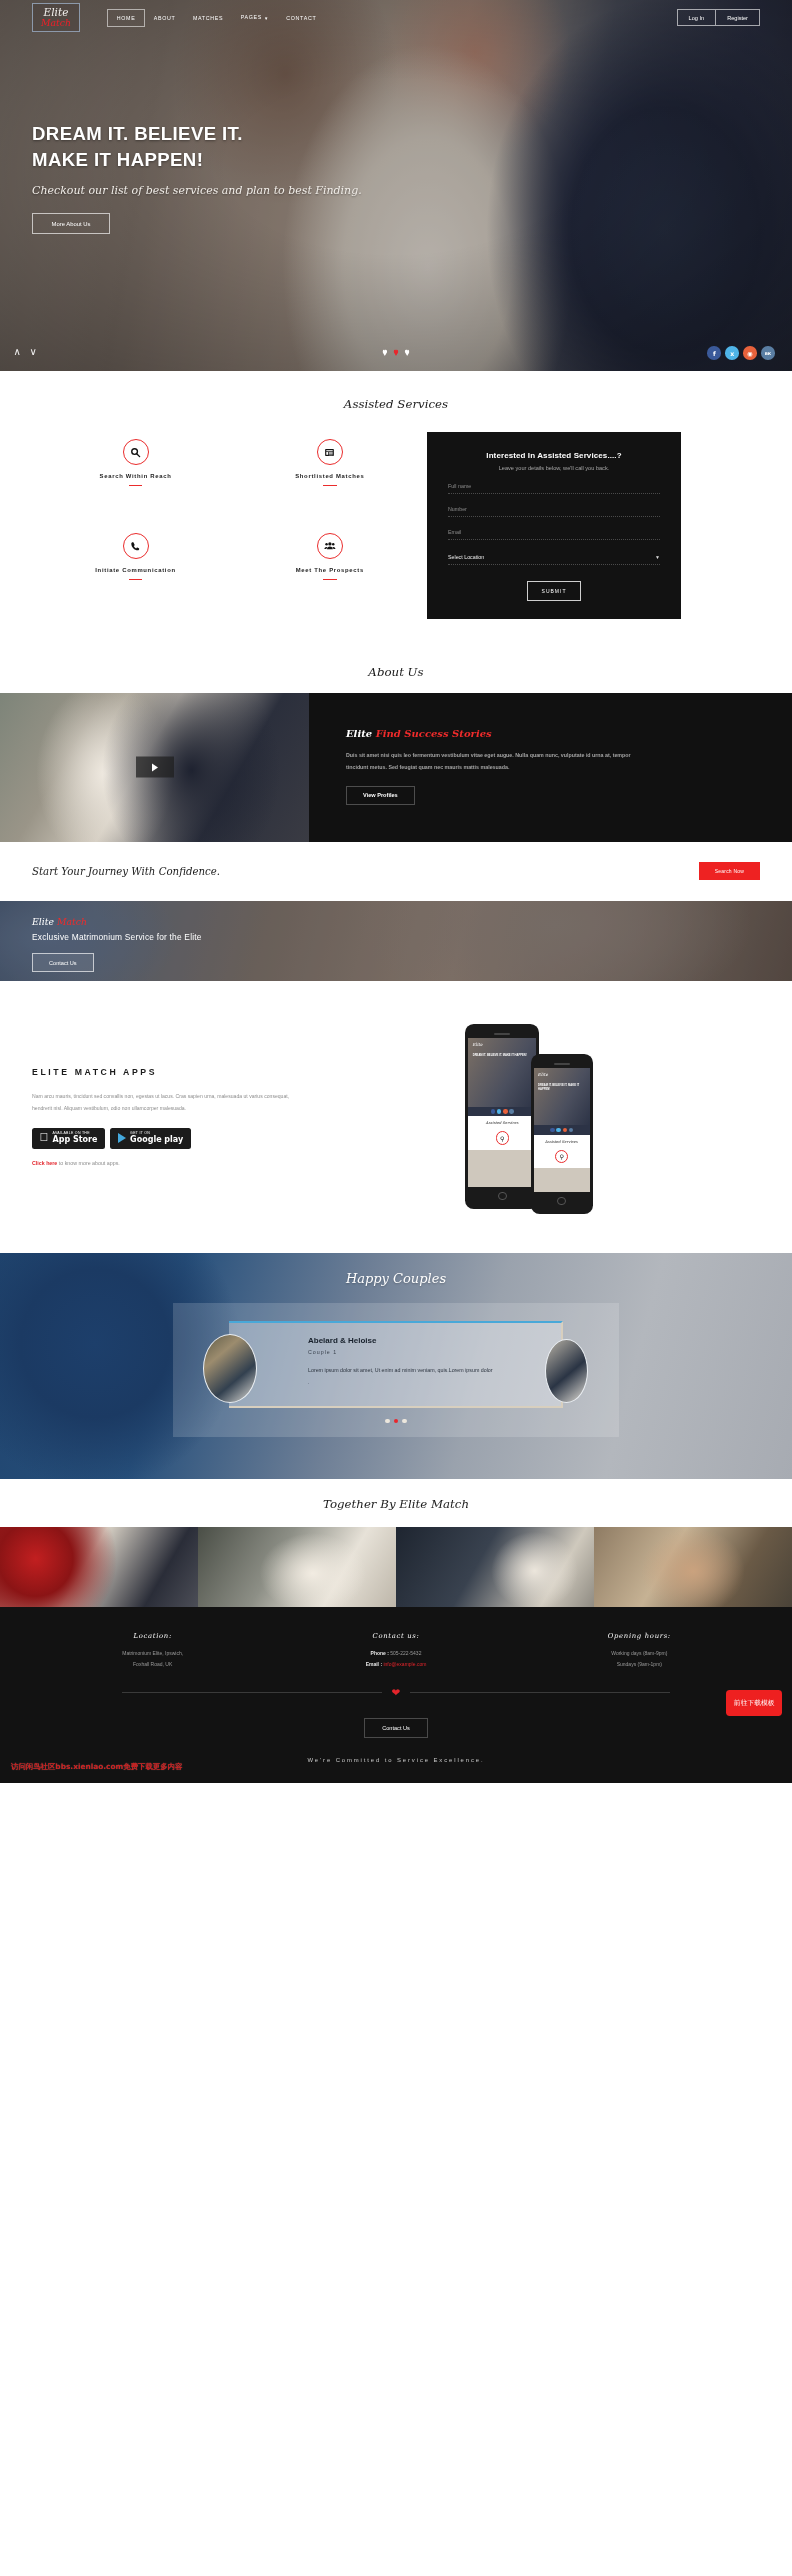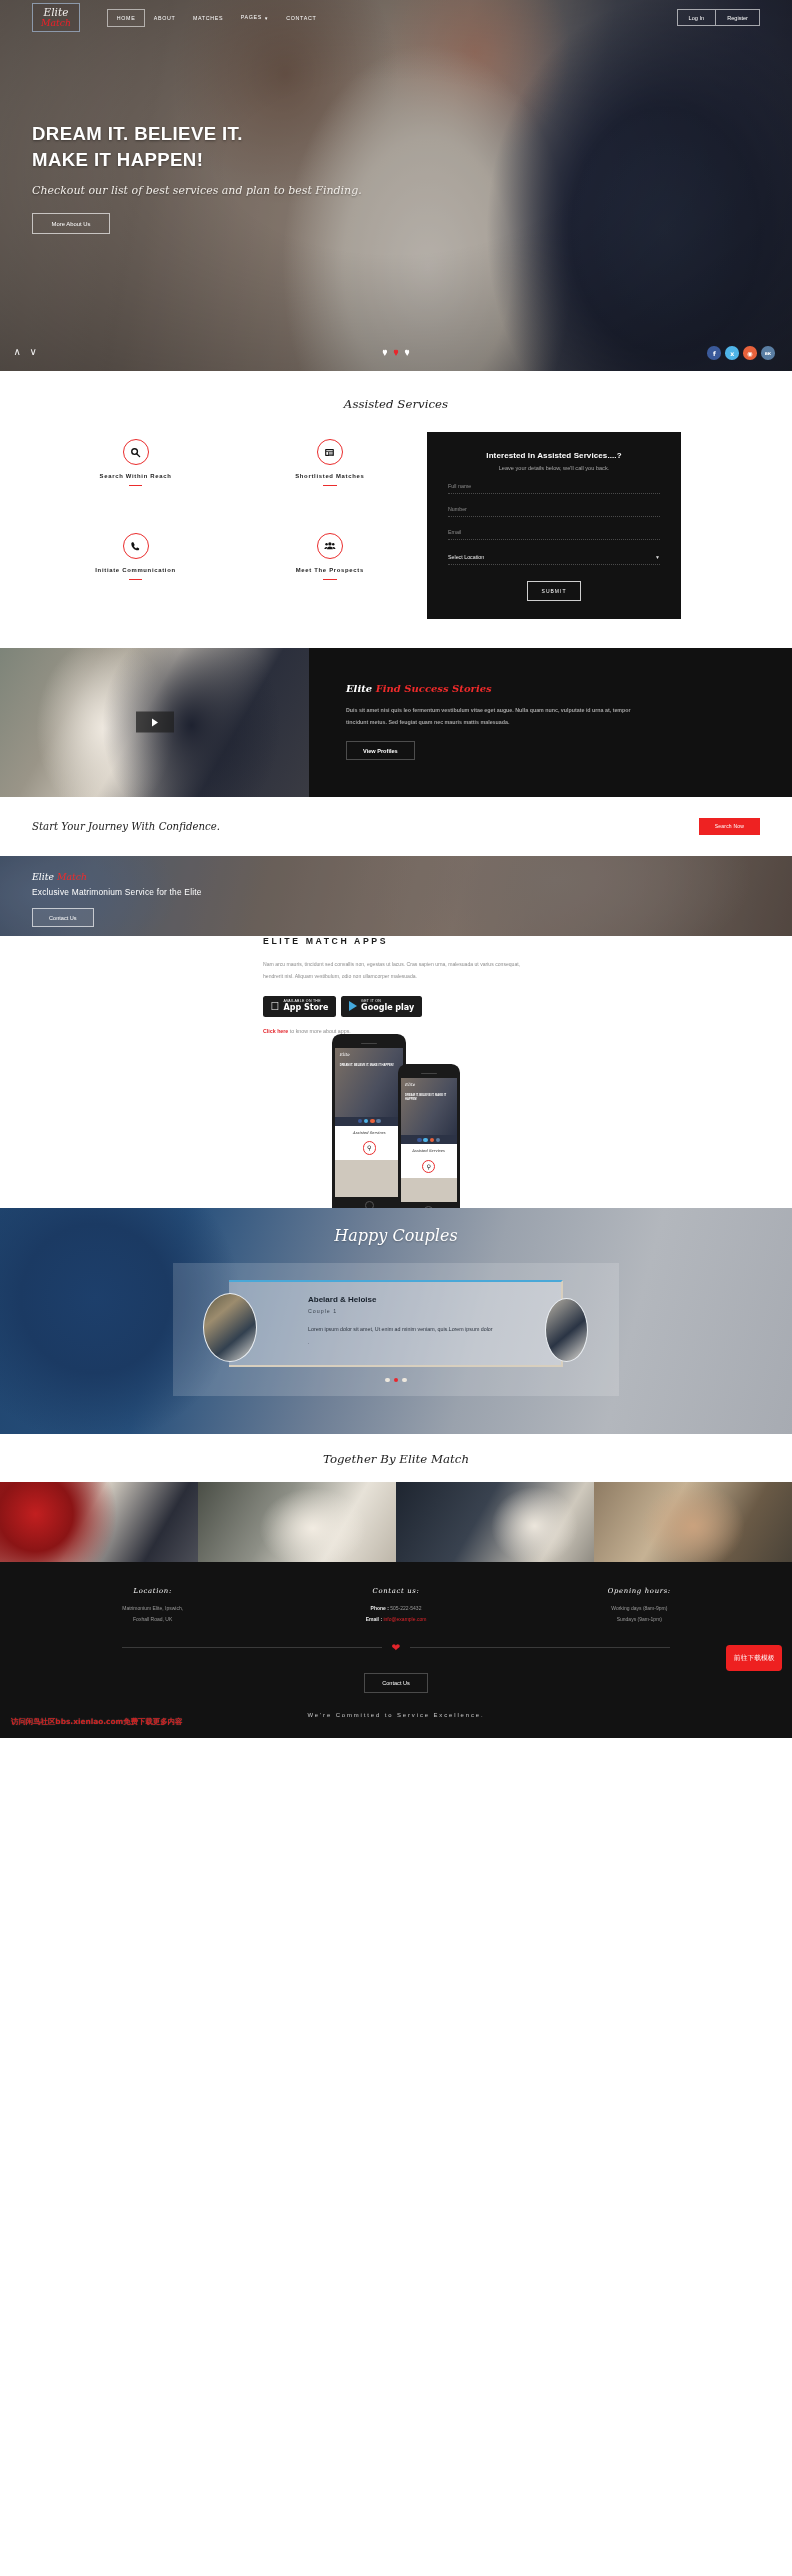--- a/index.html
+++ b/index.html
@@ -112,21 +112,21 @@
       linear-gradient(105deg,#3e536f 0%,#5d6a7c 12%,#7b7169 34%,#958579 58%,#7b6f66 80%,#5d5149 100%);}
   .band::after{content:"";position:absolute;inset:0;background:rgba(40,34,30,.22);}
   .band>*{position:relative;z-index:2;}
   .band-logo{font-family:"DejaVu Serif",serif;font-style:italic;font-size:9.3px;}
   .band-logo .w{color:#fff;}.band-logo .r{color:#ef2b2b;}
   .band-sub{color:#fff;font-size:8.4px;margin-top:5.6px;letter-spacing:0.2px;}
   .band-btn{display:inline-block;margin-top:11px;border:0.6px solid rgba(255,255,255,.65);color:#fff;
     font-size:5.6px;padding:5.6px 16px;text-decoration:none;background:rgba(255,255,255,.08);}
 
   
-  .apps{height:272px;display:flex;align-items:center;padding:0 32px;flex-direction:column;}
+  .apps{height:272px;display:flex;align-items:center;padding:0 32px;}
   .apps-left{width:266px;}
   .apps-h{font-size:8.7px;font-weight:700;letter-spacing:2.6px;color:#1b1b1b;}
   .apps-p{color:#8d8d8d;font-size:5.1px;line-height:2.4;margin-top:12.4px;}
   .store-row{display:flex;gap:5.6px;margin-top:13.6px;}
   .store{background:#1c1c1c;border-radius:2.5px;padding:4.3px 7.4px;display:flex;align-items:center;gap:4.3px;}
   .store .sm{color:#fff;font-size:3.5px;letter-spacing:0.3px;line-height:1.1;}
   .store .lg{color:#fff;font-size:8px;font-weight:700;line-height:1.05;font-family:"DejaVu Sans",sans-serif;}
   .apple{color:#fff;font-size:11.8px;line-height:1;}
   .gplay{width:0;height:0;border-left:8px solid #44a9dd;border-top:5px solid transparent;border-bottom:5px solid transparent;}
   .apps-note{margin-top:11px;font-size:5.3px;color:#8d8d8d;}
@@ -146,21 +146,21 @@
   .scr-circ{width:13.6px;height:13.6px;border:0.6px solid #ea2c2c;border-radius:50%;margin:6.2px auto 0;
     display:flex;align-items:center;justify-content:center;font-size:6.2px;color:#111;}
   .scr-soc{display:flex;gap:1.9px;justify-content:center;padding:2.5px 0;background:#2c3346;}
   .scr-soc i{width:4.3px;height:4.3px;border-radius:50%;display:block;}
 
   
   .couples{height:226px;position:relative;overflow:hidden;padding-top:18.6px;
     background:
       radial-gradient(ellipse 186px 186px at 12% 40%,#1d3f6b 0%,#1b3a63 40%,rgba(27,58,99,0) 78%),
       linear-gradient(105deg,#20456f 0%,#27507c 22%,#6e7f96 44%,#9aa2ad 60%,#b3b7bd 78%,#a7abb2 100%);}
-  .couples-h{font-family:"DejaVu Serif",serif;font-style:italic;font-size:16px;color:#fff;text-align:center;
+  .couples-h{font-family:"DejaVu Serif",serif;font-style:italic;font-size:13px;color:#fff;text-align:center;
     text-shadow:0 0.6px 1.9px rgba(0,0,0,.25);}
   .tcard-wrap{width:446px;margin:17.3px auto 0;background:rgba(255,255,255,.16);padding:17.3px 0 13.6px;position:relative;}
   .tcard{width:334px;margin:0 auto;background:rgba(232,236,240,.40);border-top:2.5px solid #49a8d8;
     border-right:2.5px solid #d8cfbe;border-bottom:2.5px solid #d8cfbe;position:relative;padding:13.6px 0 13.6px 79px;min-height:87px;}
   .t-av{position:absolute;left:-26px;top:11px;width:54px;height:69px;border-radius:50%;border:1.2px solid #eaeef2;
     overflow:hidden;background:linear-gradient(140deg,#5d5a46,#9c8c6e 30%,#32404f 65%,#e9e6df);}
   .t-av.side{left:auto;right:-27px;top:16px;width:43px;height:64px;
     background:linear-gradient(140deg,#b8b2a6,#2a3444 55%,#e6e2da);}
   .t-name{color:#17202b;font-size:8px;font-weight:700;}
   .t-role{color:#3a434e;font-size:5.3px;letter-spacing:1px;margin-top:3.7px;}
@@ -322,20 +322,23 @@
           <span>Select Location</span>
           <span class="chev">▼</span>
         </div>
         <button class="ff-submit">SUBMIT</button>
       </div>
 
     </div>
   </section>
 
   <section class="sec">
+    <div class="about-head">
+      <div class="script-h">About Us</div>
+    </div>
     <div class="about-row">
       <div class="about-img">
         <div class="play">
             <i></i>
           </div>
       </div>
       <div class="about-txt">
         <div class="about-h">
           <span class="w">Elite</span>
           <span class="r">Find Success Stories</span>

